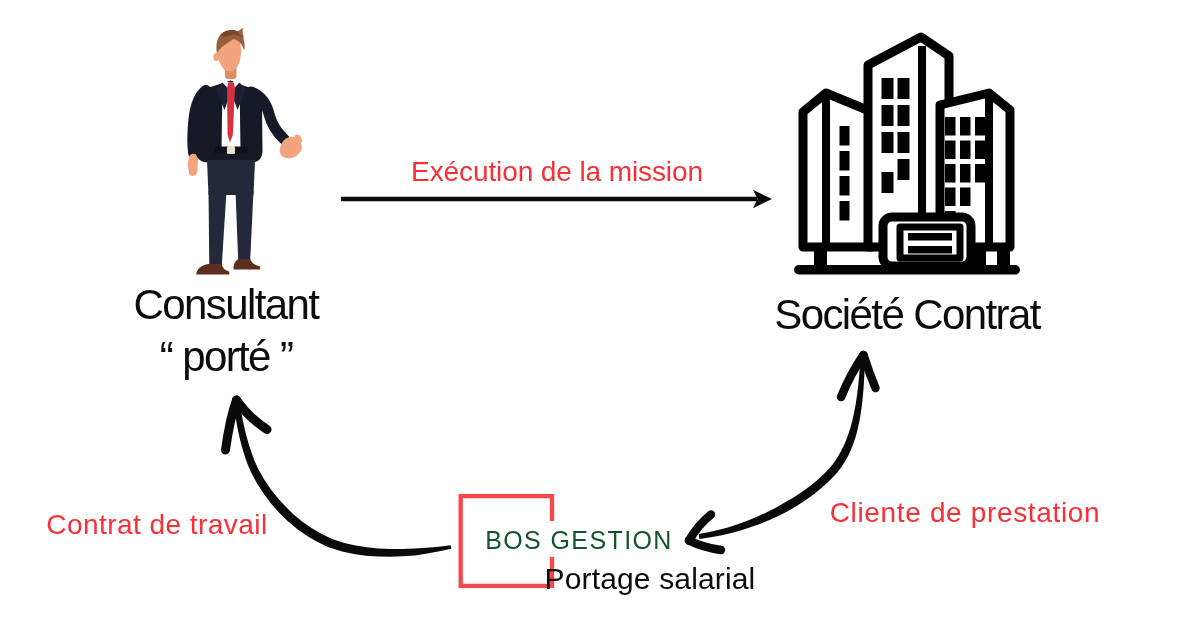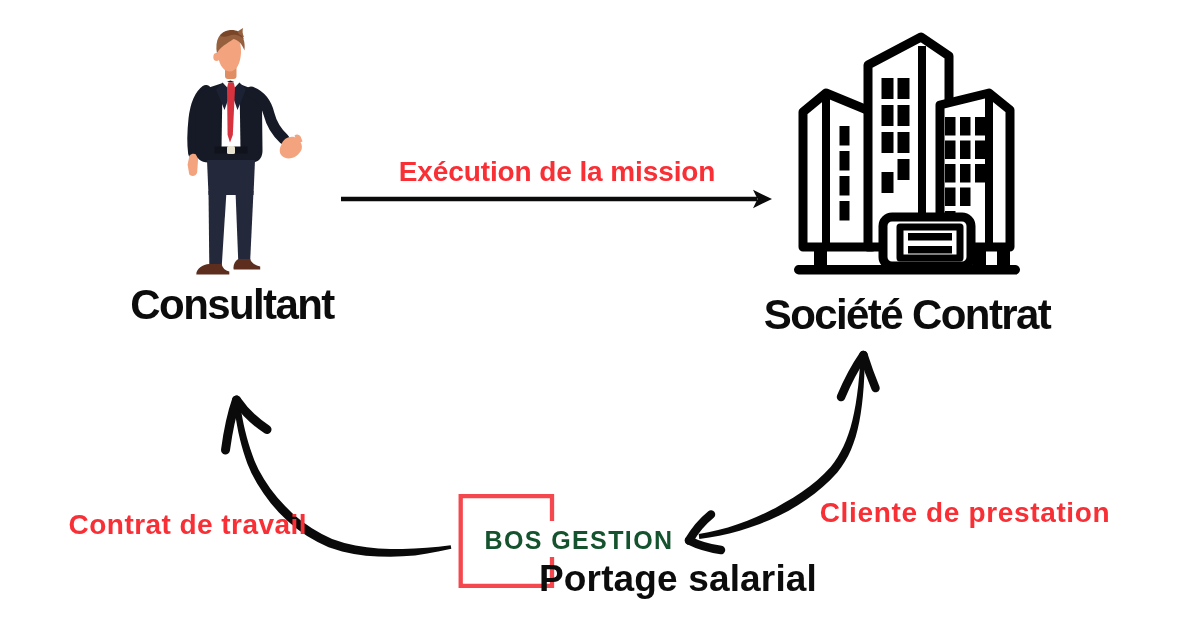--- a/index.html
+++ b/index.html
@@ -6,48 +6,48 @@
   body { width: 1200px; height: 628px; overflow: hidden; background: #ffffff; }
   #canvas {
     position: relative;
     width: 1200px; height: 628px;
     background: #ffffff;
     font-family: "Liberation Sans", sans-serif;
   }
   #scene-svg { position: absolute; left: 0; top: 0; }
   .label {
     position: absolute;
-    font-weight: bold;
+    font-weight: normal;
     white-space: nowrap;
     text-align: center;
     color: #0c0c0c;
   }
   .node-label {
     font-size: 42px;
     letter-spacing: -1.6px;
     line-height: 52px;
   }
   .edge-label {
     font-size: 28px;
     line-height: 32px;
     color: #f92f36;
   }
-  #consultant-label { left: 32px;  top: 279px; width: 400px; }
+  #consultant-label { left: 26px;  top: 279px; width: 400px; }
   #client-label     { left: 707px; top: 289px; width: 400px; }
   #mission-label    { left: 357px; top: 156px; width: 400px; letter-spacing: -0.1px; }
-  #travail-label    { left: 7px;   top: 509px; width: 300px; letter-spacing: 0.45px; text-align: right; }
+  #travail-label    { left: 7px;   top: 509px; width: 300px; letter-spacing: 0.45px; }
   #prestation-label { left: 795px; top: 497px; width: 340px; letter-spacing: 0.65px; }
   #brand-label {
     left: 429px; top: 526px; width: 300px;
     font-size: 25px; line-height: 28px;
     letter-spacing: 1.4px; color: #14532d;
   }
   #caption-label {
-    left: 528px; top: 564px; width: 300px;
-    font-size: 37px; line-height: 30px;
+    left: 500px; top: 564px; width: 300px;
+    font-size: 30px; line-height: 30px;
     letter-spacing: 0.15px; color: #0c0c0c; text-align: center;
   }
 </style>
 </head>
 <body>
 
 <div id="canvas">
 
   <svg id="scene-svg" width="1200" height="628" viewBox="0 0 1200 628">
 
@@ -175,20 +175,21 @@
         <path d="M689,540.5 Q698,525 711,514.5" stroke-width="8.5"></path>
         <path d="M689,540.5 Q703,547.5 721,550" stroke-width="8.5"></path>
       </g>
     </g>
 
     <path d="M552,521 L552,496.2 L460.7,496.2 L460.7,585.8 L552,585.8 L552,557" fill="none" stroke="#f4484e" stroke-width="4.3"></path>
   </svg>
 
   <div id="consultant-label" class="label node-label">
     <div>Consultant</div>
+    <div>“ porté ”</div>
   </div>
 
   <div id="client-label" class="label node-label">Société Contrat</div>
 
   <div id="mission-label" class="label edge-label">Exécution de la mission</div>
 
   <div id="travail-label" class="label edge-label">Contrat de travail</div>
 
   <div id="prestation-label" class="label edge-label">Cliente de prestation</div>
 

